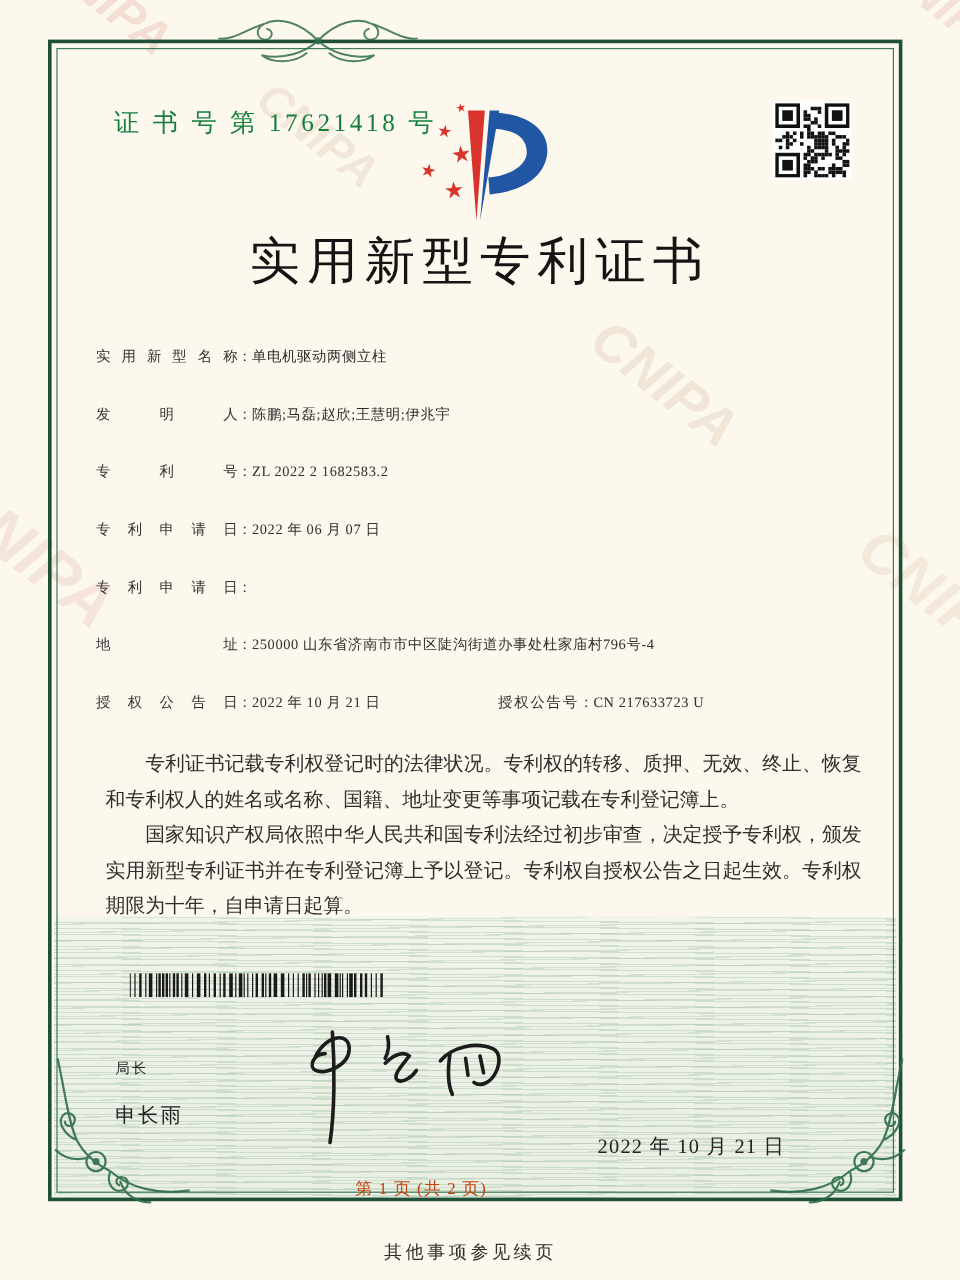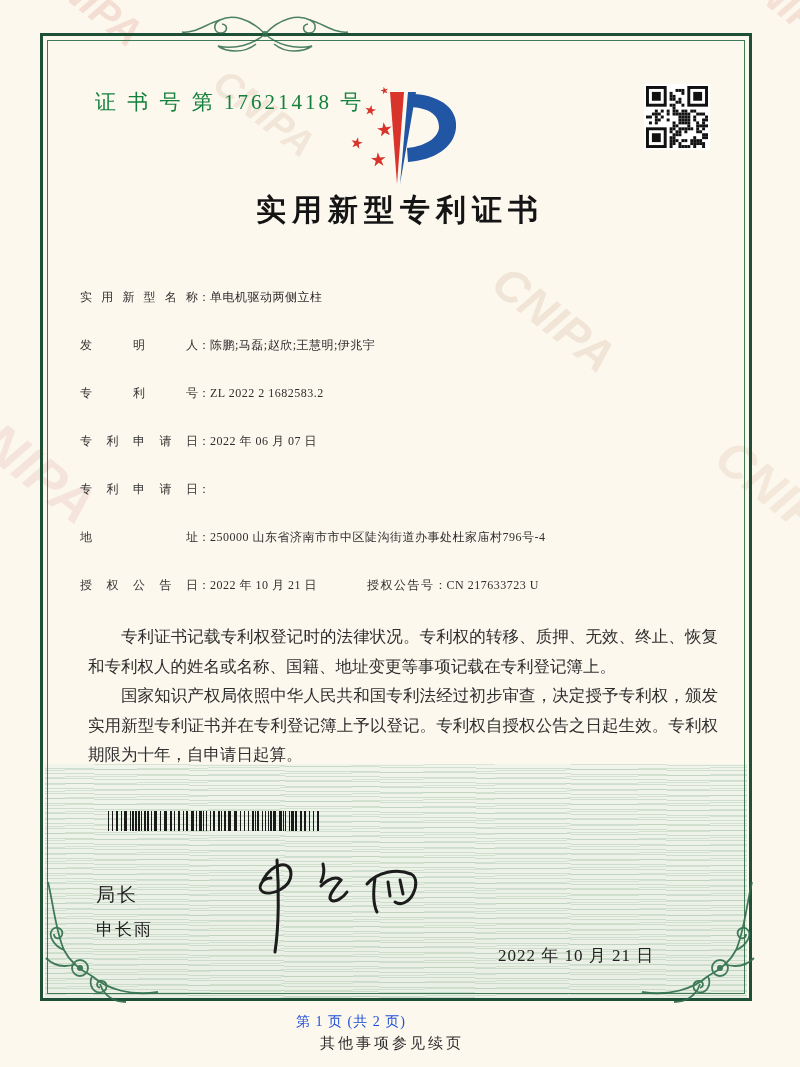--- a/index.html
+++ b/index.html
@@ -42,52 +42,52 @@
   }
 
   
   .cert-no{left:95px;top:88px;font-size:21px;letter-spacing:3px;color:#15803d;}
   .qr{left:644px;top:84px;width:66px;height:66px;background:#fff;padding:2px;box-sizing:border-box;}
   .logo{left:338px;top:84px;width:140px;height:110px;}
   .logo .star{position:absolute;color:#d9342b;line-height:1;}
 
   .title{
     left:0;top:190px;width:800px;text-align:center;
-    font-size:30px;font-weight:bold;letter-spacing:6px;color:#141414;
+    font-size:42px;font-weight:normal;letter-spacing:6px;color:#141414;
   }
 
   
   .fields{left:80px;top:284px;width:632px;font-size:12px;line-height:26px;}
   .frow{display:flex;margin-bottom:22px;}
   .flabel{
     width:118px;flex:0 0 118px;
     text-align:justify;text-align-last:justify;
     color:#333;
   }
   .fcolon{flex:0 0 auto;color:#333;}
   .fvalue{flex:1;color:#2e2e2e;letter-spacing:.5px;}
   .grant-row{display:flex;}
-  .grant-right{margin-left:50px;display:flex;}
+  .grant-right{margin-left:98px;display:flex;}
   .grant-right .flabel2{letter-spacing:1.5px;}
 
   
   .body-text{
     left:88px;top:622px;width:630px;
     font-size:16.5px;line-height:29.5px;color:#2e2e2e;
     text-align:justify;
   }
   .body-text p{margin:0;text-indent:2em;}
 
   
   .barcode{left:108px;top:811px;width:212px;height:20px;}
-  .signer-title{left:96px;top:882px;font-size:19px;letter-spacing:2px;color:#222;}
+  .signer-title{left:96px;top:882px;font-size:12px;letter-spacing:2px;color:#222;}
   .signer-name{left:96px;top:918px;font-size:17px;letter-spacing:2px;color:#222;}
   .signature{left:225px;top:848px;width:210px;height:110px;}
   .issue-date{left:498px;top:944px;font-size:17px;letter-spacing:1px;color:#222;}
-  .page-info{left:0;top:982px;width:702px;text-align:center;font-size:14px;color:#1d4ed8;letter-spacing:1px;margin-top:31px;}
+  .page-info{left:0;top:982px;width:702px;text-align:center;font-size:14px;color:#c2410c;letter-spacing:1px;}
   .cont-note{left:0;top:1034px;width:736px;text-align:center;font-size:15px;letter-spacing:3px;color:#2f2f2f;padding-left:24px;}
 
   .orn{pointer-events:none;}
 </style>
 </head>
 <body>
 
 <div class="abs wm" style="left:28px;top:-22px;font-size:40px;color:rgba(226,160,150,.30);transform:rotate(38deg);">CNIPA</div>
 <div class="abs wm" style="left:726px;top:-18px;font-size:40px;color:rgba(226,160,150,.28);transform:rotate(38deg);">CNIPA</div>
 <div class="abs wm" style="left:206px;top:92px;font-size:38px;color:rgba(223,203,183,.40);transform:rotate(38deg);">CNIPA</div>

